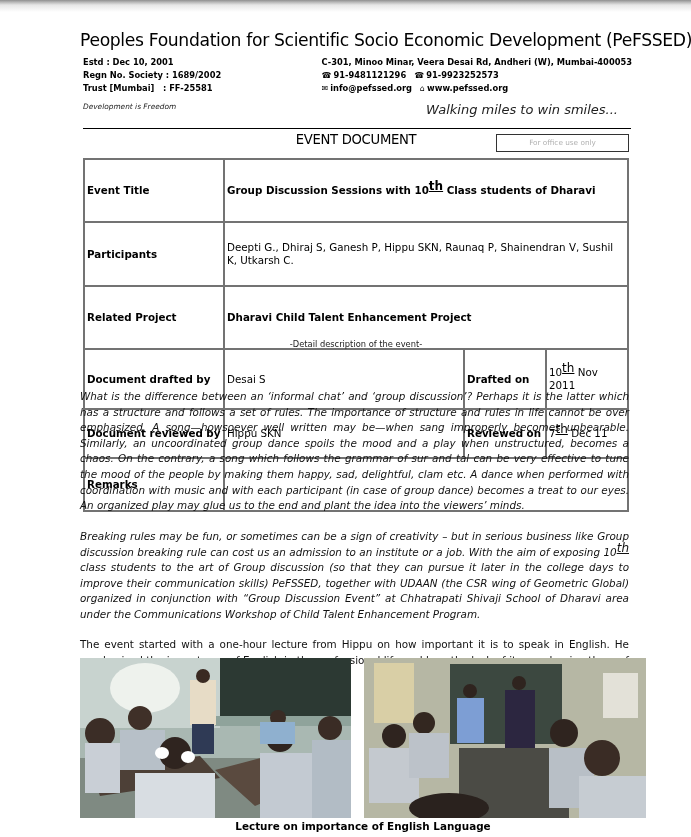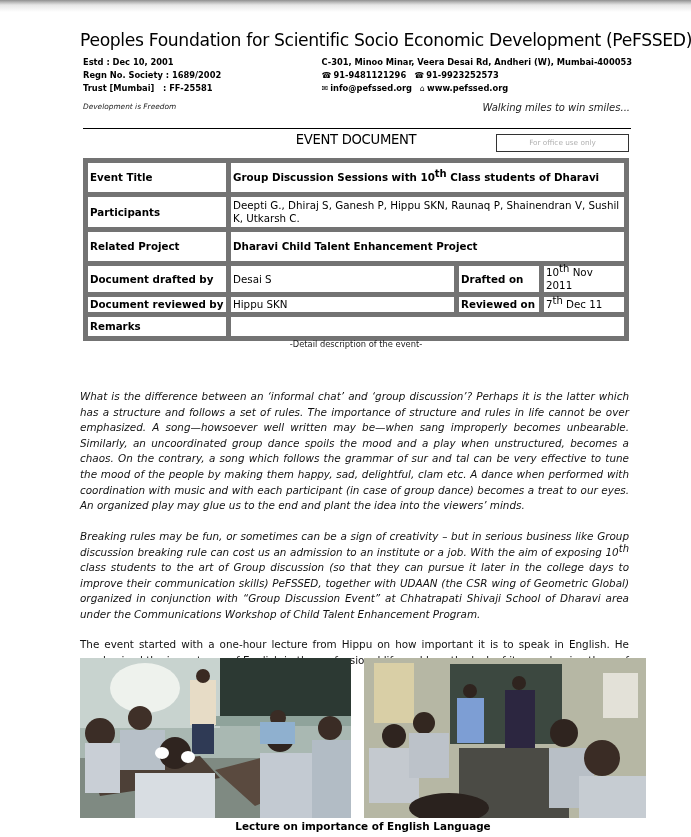--- a/index.html
+++ b/index.html
@@ -16,43 +16,43 @@
 
   .org-title {
     position: absolute; left: 0; top: 30px; width: 552px; text-align: center;
     font-size: 17.2px; letter-spacing: -0.35px; white-space: nowrap;
   }
   .meta-left { position: absolute; left: 3px; top: 56px; font-size: 8.3px; font-weight: bold; line-height: 13.2px; white-space: pre; }
   .meta-right { position: absolute; right: 0; top: 56px; font-size: 8.3px; font-weight: bold; line-height: 13.2px; white-space: nowrap; }
   .meta-right .ico { font-weight: normal; font-size: 8px; margin-right: 2px; }
   .meta-right .gap { display: inline-block; width: 8px; }
   .tag-left { position: absolute; left: 3px; top: 102px; font-size: 7.4px; font-style: italic; color: #222; }
-  .tag-right { position: absolute; right: 2px; top: 102px; font-size: 10px; font-style: italic; color: #222; }
+  .tag-right { position: absolute; right: 14px; top: 102px; font-size: 13px; font-style: italic; color: #222; }
   .hr { position: absolute; left: 3px; top: 128px; width: 548px; height: 0; border-top: 1.3px solid #000; }
 
   .doc-title { position: absolute; left: 0; top: 132px; width: 552px; text-align: center; font-size: 13.2px; letter-spacing: -0.3px; }
   .office-box {
     position: absolute; left: 416px; top: 134px; width: 131px; height: 16px;
     border: 1px solid #333; font-size: 7.3px; color: #b0b0b0; text-align: center; line-height: 16px;
   }
 
   table.info {
     position: absolute; left: 3px; top: 158px; width: 546px;
     border-collapse: collapse; font-size: 10.3px;
   }
-  table.info td { border: 5px solid #737373; padding: 0 2px; vertical-align: middle; line-height: 13px; }
+  table.info td { border: 2px solid #737373; padding: 16px 2px; vertical-align: middle; line-height: 13px; }
   table.info td.lbl { font-weight: bold; width: 134px; }
   table.info tr.r-title td { height: 29px; }
   table.info tr.r-venue td { height: 17px; }
   table.info tr.r-part td { height: 30px; }
   table.info tr.r-proj td { height: 29px; }
   table.info tr.r-draft td, table.info tr.r-review td { height: 15px; margin-left: 36px; }
   table.info tr.r-remarks td { height: 19px; }
   .bold { font-weight: bold; }
-  sup { font-size: 10px; vertical-align: 4px; line-height: 0; }
+  sup { font-size: 12px; vertical-align: 4px; line-height: 0; text-decoration: underline; }
 
   .detail-caption { position: absolute; left: 0; top: 339px; width: 552px; text-align: center; font-size: 8.3px; color: #222; }
 
   .para {
     position: absolute; left: 0; width: 549px; font-size: 10.4px; line-height: 15.6px;
     text-align: justify; color: #111; margin-top: 28px;
   }
   .para.it { font-style: italic; }
   .p1 { top: 361px; }
   .p2 { top: 501px; }

